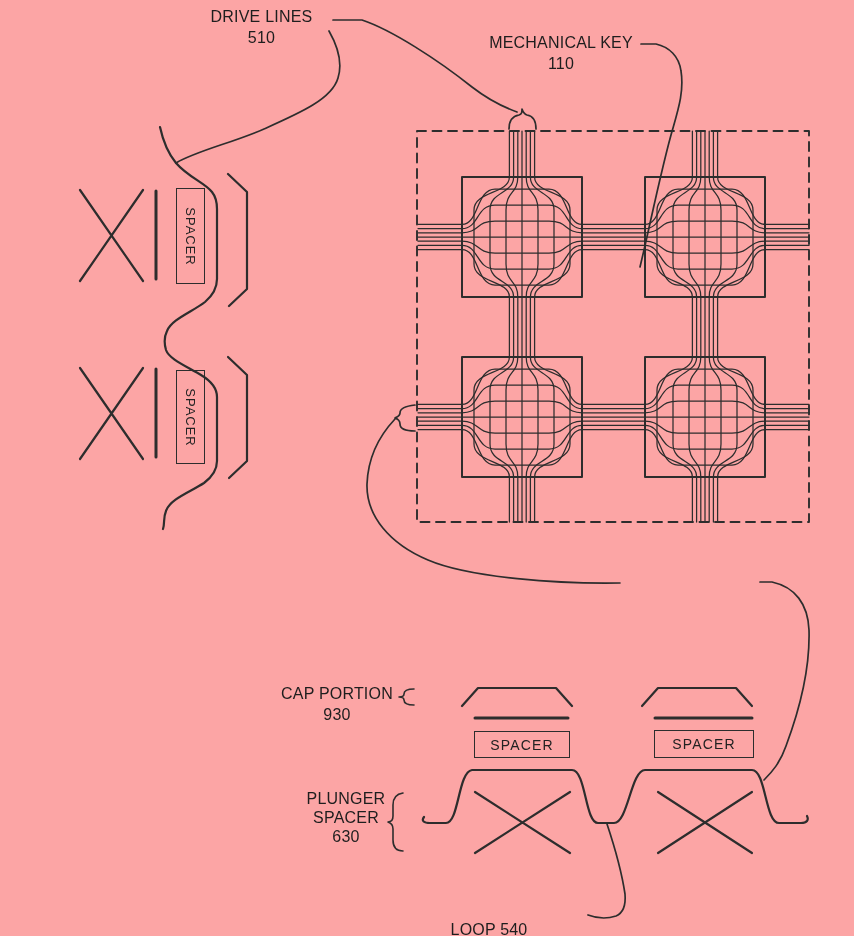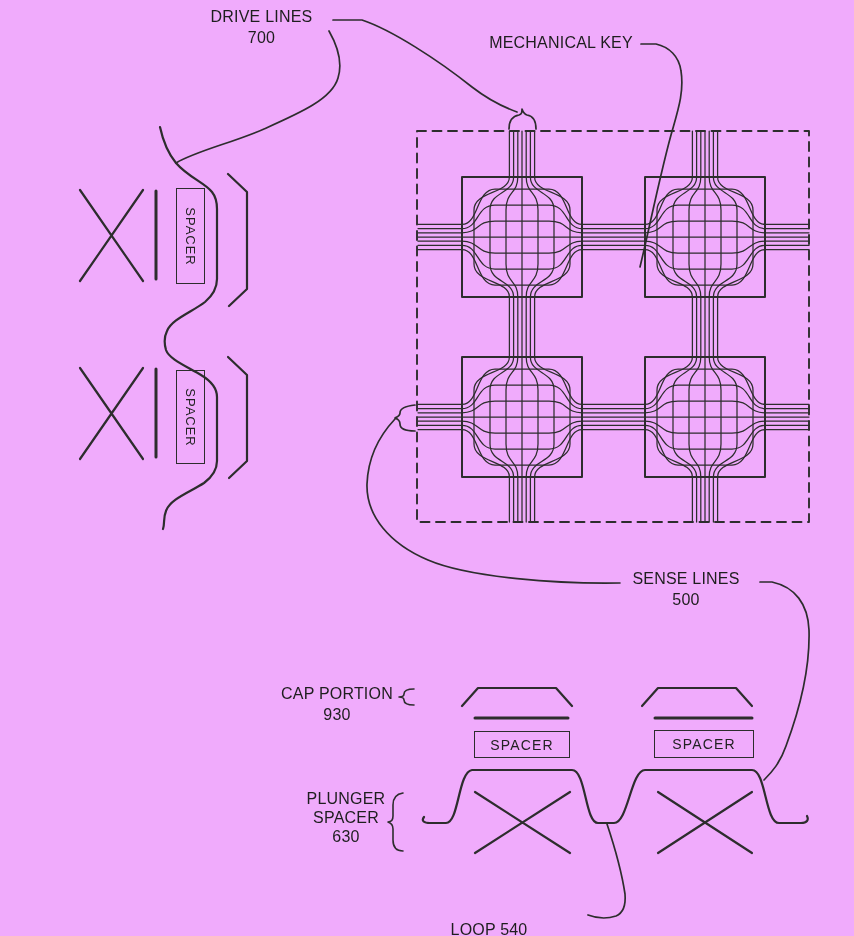--- a/index.html
+++ b/index.html
@@ -1,17 +1,17 @@
 <!DOCTYPE html>
 <html><head>
 <meta charset="utf-8">
 <style>
   html,body{margin:0;padding:0;background:#ffffff;}
   .figure{
-    position:relative;width:854px;height:936px;background:#f0abfc;
+    position:relative;width:854px;height:936px;background:#fca5a5;
     font-family:"Liberation Sans","DejaVu Sans",sans-serif;color:#1e1e1e;overflow:hidden;
   }
   .art{position:absolute;left:0;top:0;}
   .label{
     position:absolute;text-align:center;font-size:16px;line-height:21px;
     letter-spacing:.2px;color:#1e1e1e;white-space:nowrap;
   }
   .label .ln{display:block;}
   .spacer-h{
     position:absolute;border:1.7px solid #2d2d2d;background:transparent;
@@ -212,31 +212,28 @@
       <path d="M 658,792 L 752,853 M 752,792 L 658,853" stroke-width="2.2"></path>
 
       <path d="M 414,689 C 407,689 404,691 404,694 C 404,696 402,697 399,697 C 402,697 404,698 404,700 C 404,703 407,705 414,705" stroke-width="1.6"></path>
       <path d="M 403,793 C 396,794 393,798 393,805 L 393,816 C 393,820 391,822 388,822 C 391,823 393,825 393,829 L 393,840 C 393,847 396,851 403,851" stroke-width="1.6"></path>
       <path d="M 607,824 C 614,845 622,874 625,894 C 626,906 623,913 616,916 C 607,919 596,918 588,915" stroke-width="1.7"></path>
     </g>
   </svg>
 
   <div class="label" style="left:196px;top:6px;width:131px;">
     <span class="ln">DRIVE LINES</span>
-    <span class="ln">700</span>
+    <span class="ln">510</span>
   </div>
 
   <div class="label" style="left:468px;top:32px;width:186px;">
     <span class="ln">MECHANICAL KEY</span>
-  </div>
-
-  <div class="label" style="left:626px;top:568px;width:120px;">
-    <span class="ln">SENSE LINES</span>
-    <span class="ln">500</span>
-  </div>
+    <span class="ln">110</span>
+  </div>
+
 
   <div class="label" style="left:281px;top:683px;width:112px;text-align:center;">
     <span class="ln">CAP PORTION</span>
     <span class="ln">930</span>
   </div>
 
   <div class="label" style="left:305px;top:789px;width:82px;line-height:19px;">
     <span class="ln">PLUNGER</span>
     <span class="ln">SPACER</span>
     <span class="ln">630</span>

